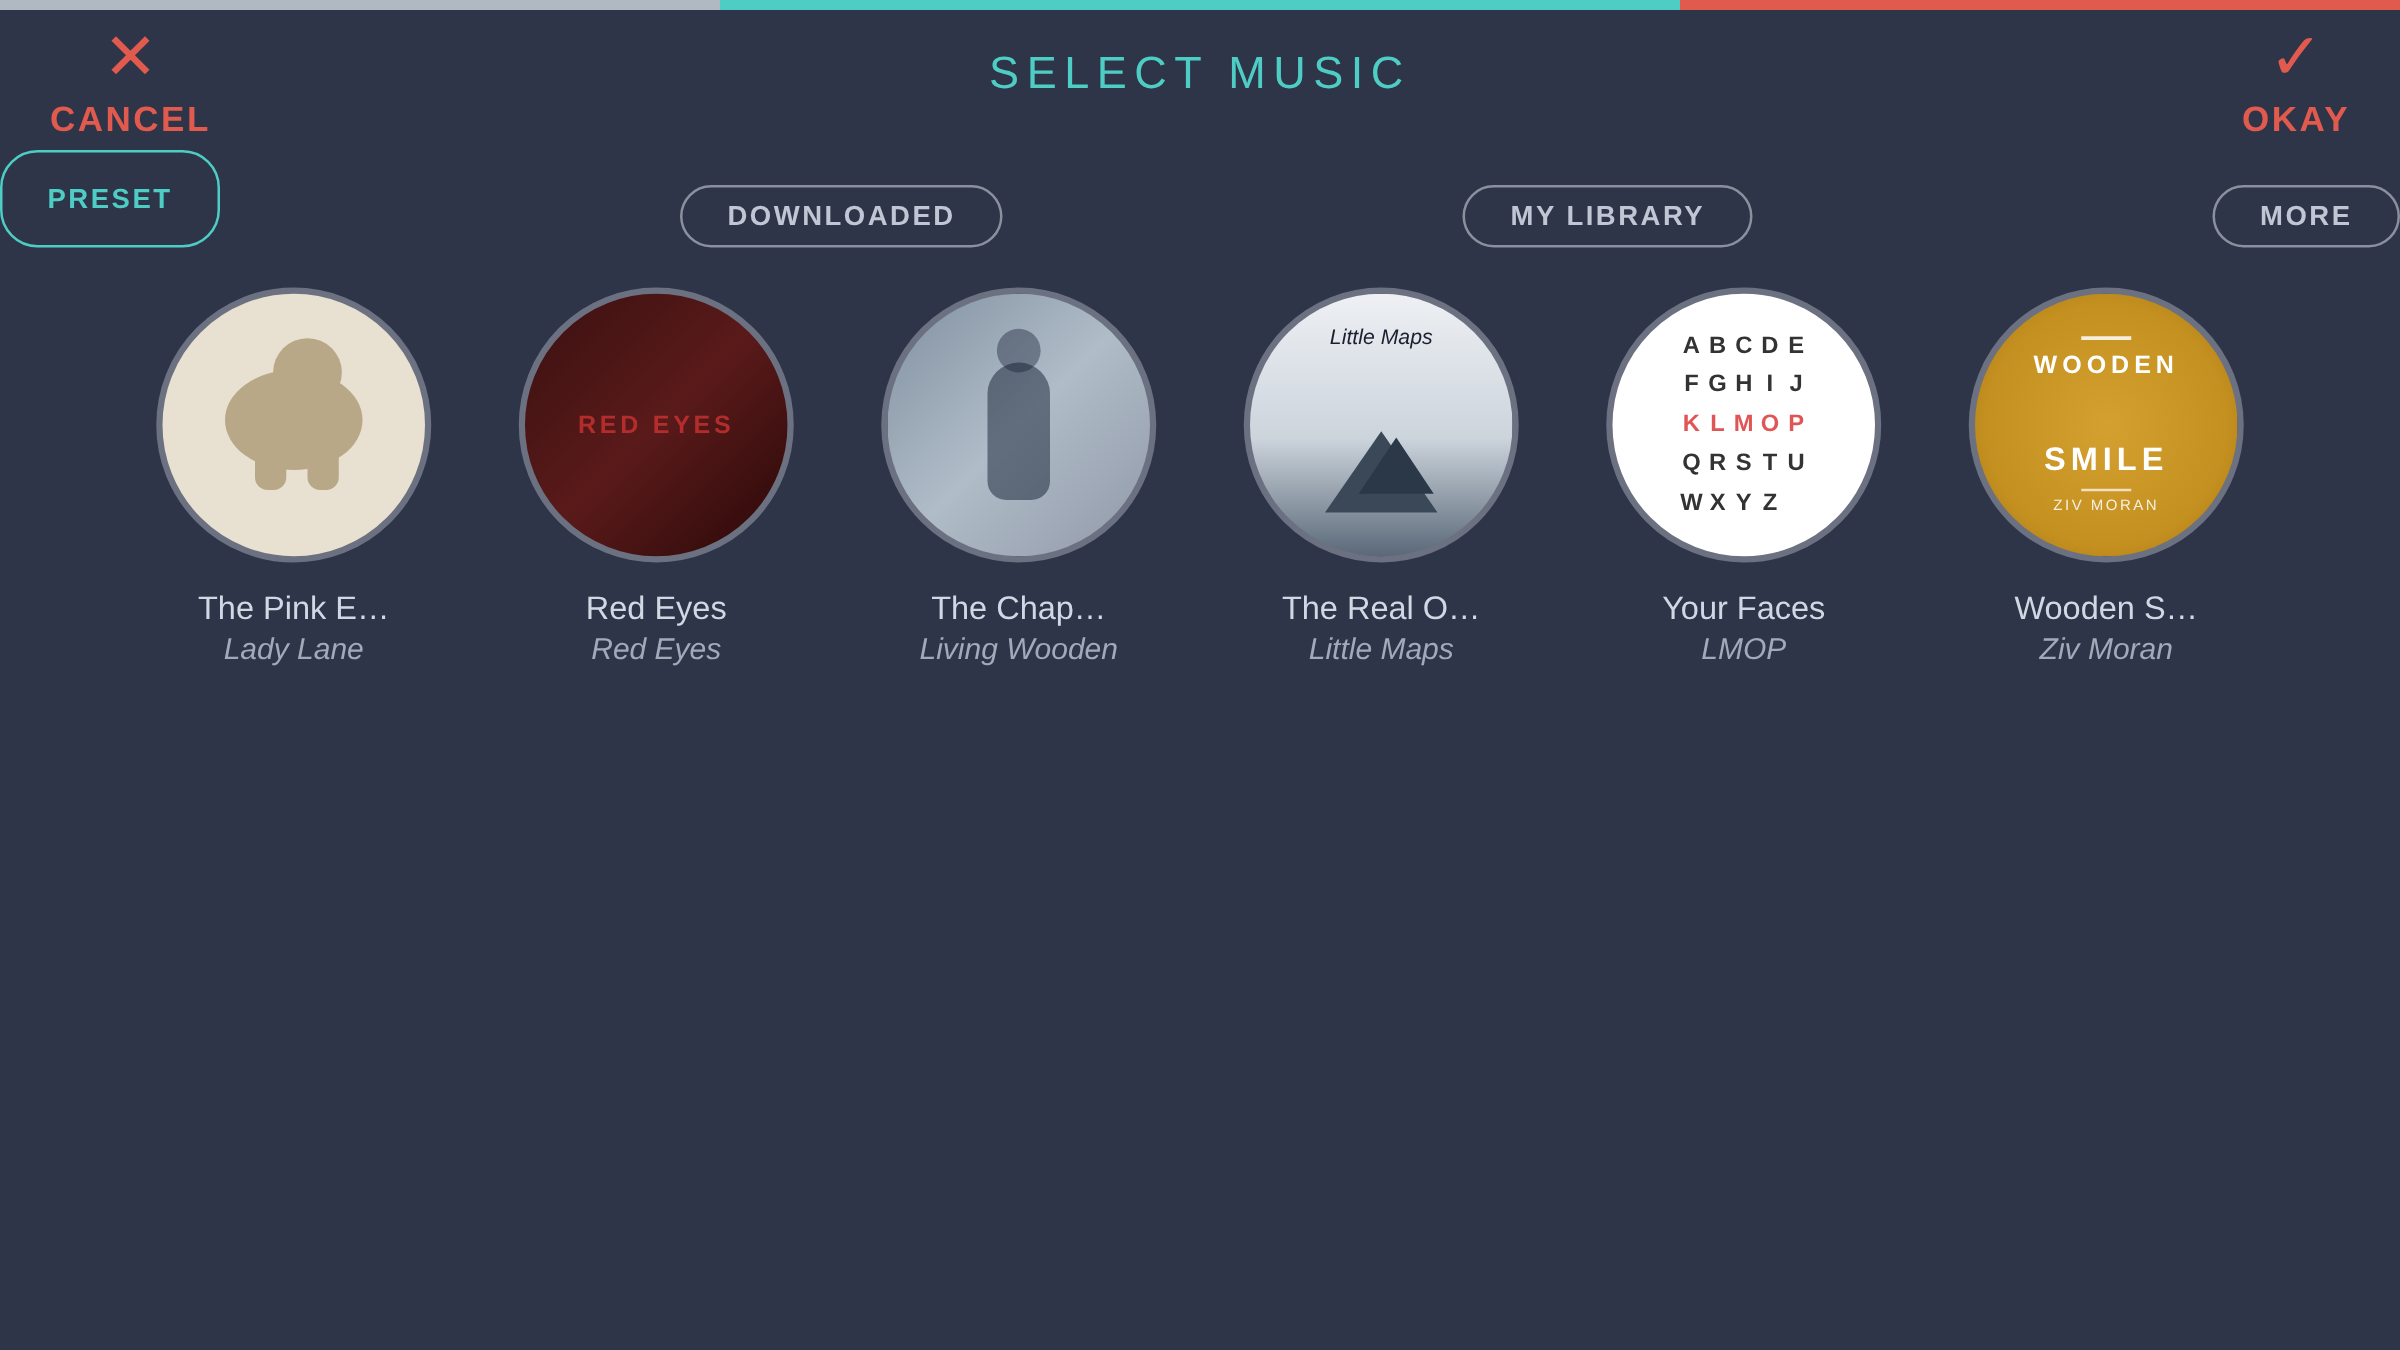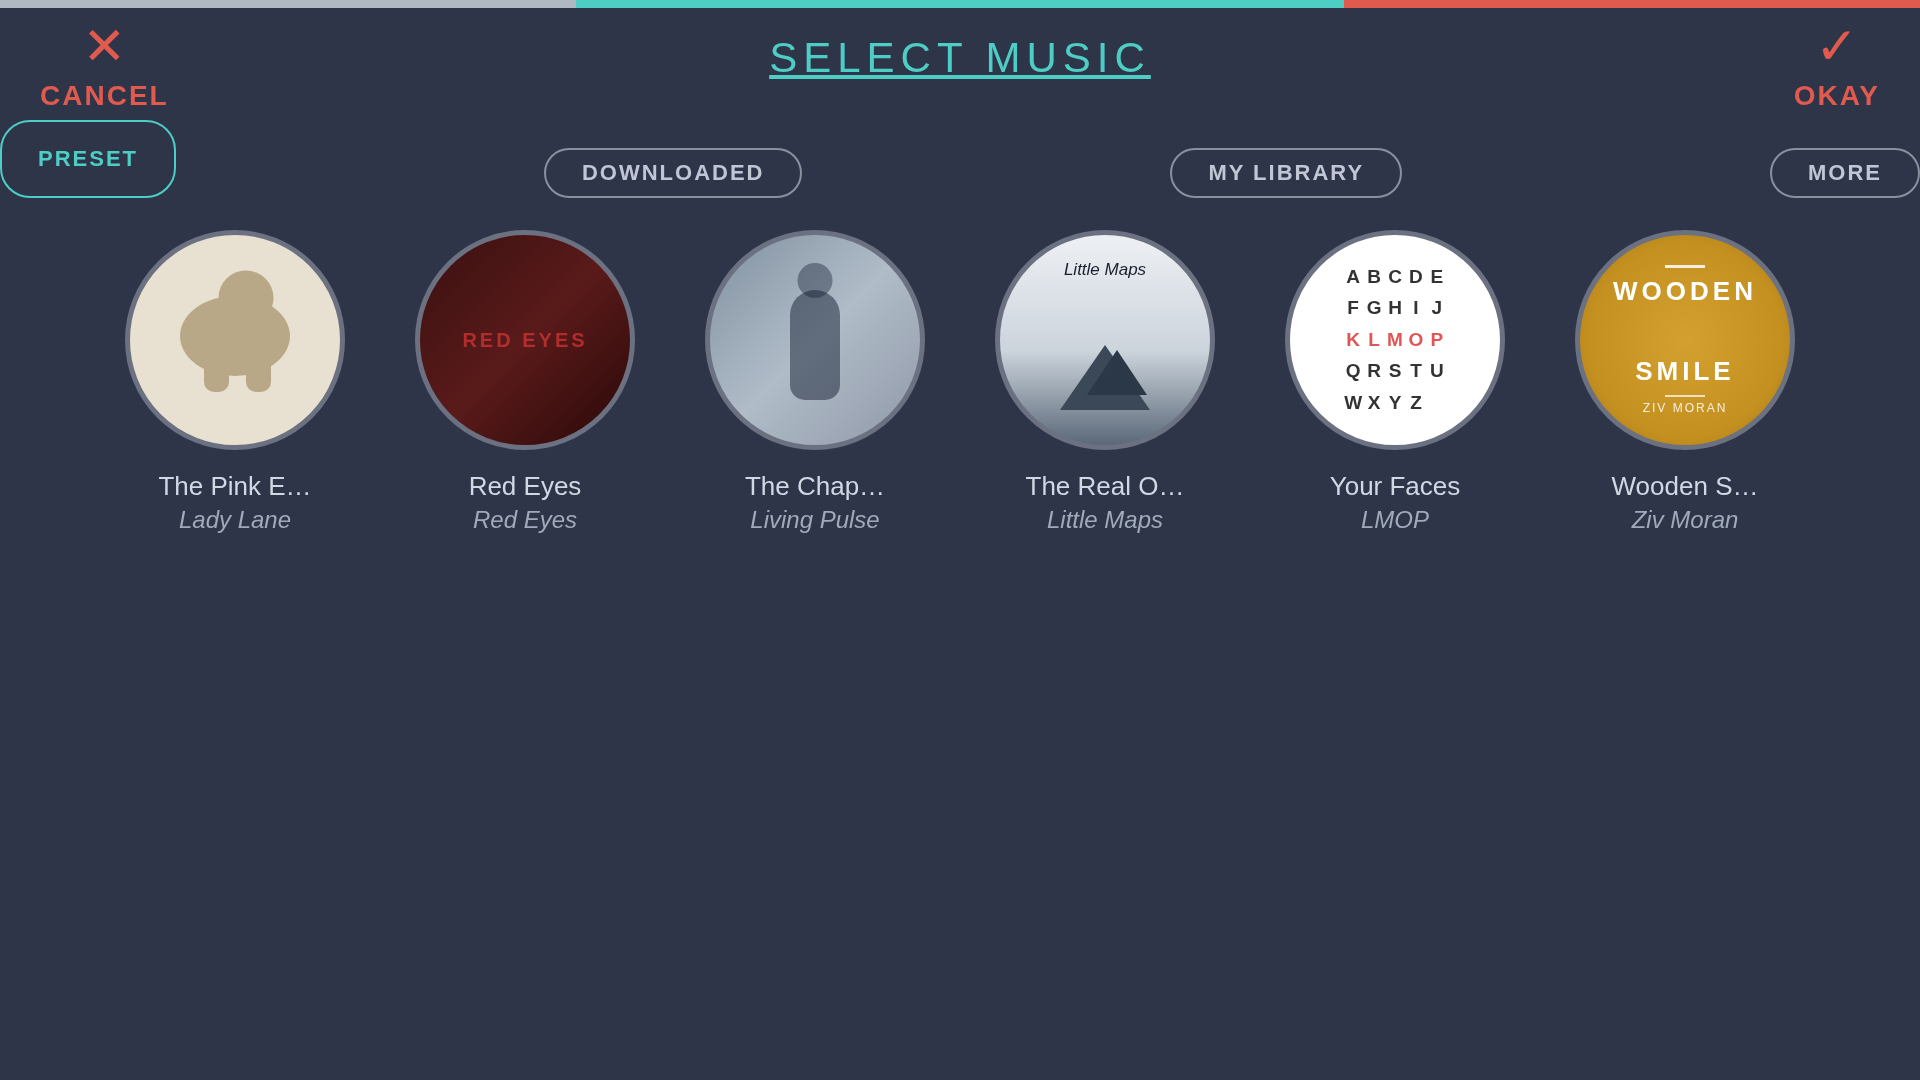--- a/index.html
+++ b/index.html
@@ -42,25 +42,24 @@
       left: 0;
       right: 0;
       height: 100px;
       display: flex;
       align-items: center;
       justify-content: center;
     }
 
     .header-title {
       color: #4ecdc4;
-      font-size: 42px;
+      font-size: 36px;
       font-weight: 300;
       letter-spacing: 6px;
       text-transform: uppercase;
-      text-decoration: underline;
     }
 
     
     .cancel-btn {
       position: absolute;
       top: 20px;
       left: 40px;
       display: flex;
       flex-direction: column;
       align-items: center;
@@ -266,21 +265,21 @@
     <span class="item-title">Red Eyes</span>
     <span class="item-subtitle">Red Eyes</span>
   </div>
 
   <div class="music-item">
     <div class="album-circle" style="background:linear-gradient(135deg,#8090a0 0%,#b0bcc8 50%,#9098a8 100%);position:relative;">
       <div style="position:absolute;width:50px;height:110px;background:rgba(20,30,50,0.5);border-radius:25px 25px 15px 15px;top:55px;left:50%;transform:translateX(-50%);"></div>
       <div style="position:absolute;width:35px;height:35px;background:rgba(20,30,50,0.4);border-radius:50%;top:28px;left:50%;transform:translateX(-50%);"></div>
     </div>
     <span class="item-title">The Chap…</span>
-    <span class="item-subtitle">Living Pulse</span>
+    <span class="item-subtitle">Living Wooden</span>
   </div>
 
   <div class="music-item">
     <div class="album-circle" style="background:linear-gradient(180deg,#eef0f4 0%,#ccd4dc 55%,#5a6878 100%);position:relative;">
       <div style="position:absolute;top:25px;left:50%;transform:translateX(-50%);white-space:nowrap;font-size:17px;color:#1a2030;font-style:italic;font-weight:500;">Little Maps</div>
       <div style="position:absolute;bottom:35px;left:50%;transform:translateX(-50%);width:0;height:0;border-left:45px solid transparent;border-right:45px solid transparent;border-bottom:65px solid #3a4858;"></div>
       <div style="position:absolute;bottom:50px;left:50%;transform:translateX(-30%);width:0;height:0;border-left:30px solid transparent;border-right:30px solid transparent;border-bottom:45px solid #2a3848;"></div>
     </div>
     <span class="item-title">The Real O…</span>
     <span class="item-subtitle">Little Maps</span>
@@ -317,21 +316,21 @@
       </div>
     </div>
     <span class="item-title">Your Faces</span>
     <span class="item-subtitle">LMOP</span>
   </div>
 
   <div class="music-item">
     <div class="album-circle" style="background:radial-gradient(circle,#d4a030 0%,#c49020 65%,#a07010 100%);">
       <div style="text-align:center;color:white;">
         <div style="width:40px;height:3px;background:white;margin:0 auto 8px;opacity:0.85;"></div>
-        <div style="font-size:26px;font-weight:bold;letter-spacing:4px;line-height:1.2;">WOODEN</div>
+        <div style="font-size:20px;font-weight:bold;letter-spacing:4px;line-height:1.2;">WOODEN</div>
         <div style="font-size:26px;font-weight:bold;letter-spacing:4px;line-height:1.2;margin-top:48px;">SMILE</div>
         <div style="width:40px;height:2px;background:white;margin:8px auto 4px;opacity:0.7;"></div>
         <div style="font-size:12px;letter-spacing:2px;opacity:0.85;">ZIV MORAN</div>
       </div>
     </div>
     <span class="item-title">Wooden S…</span>
     <span class="item-subtitle">Ziv Moran</span>
   </div>
 
 </div>

